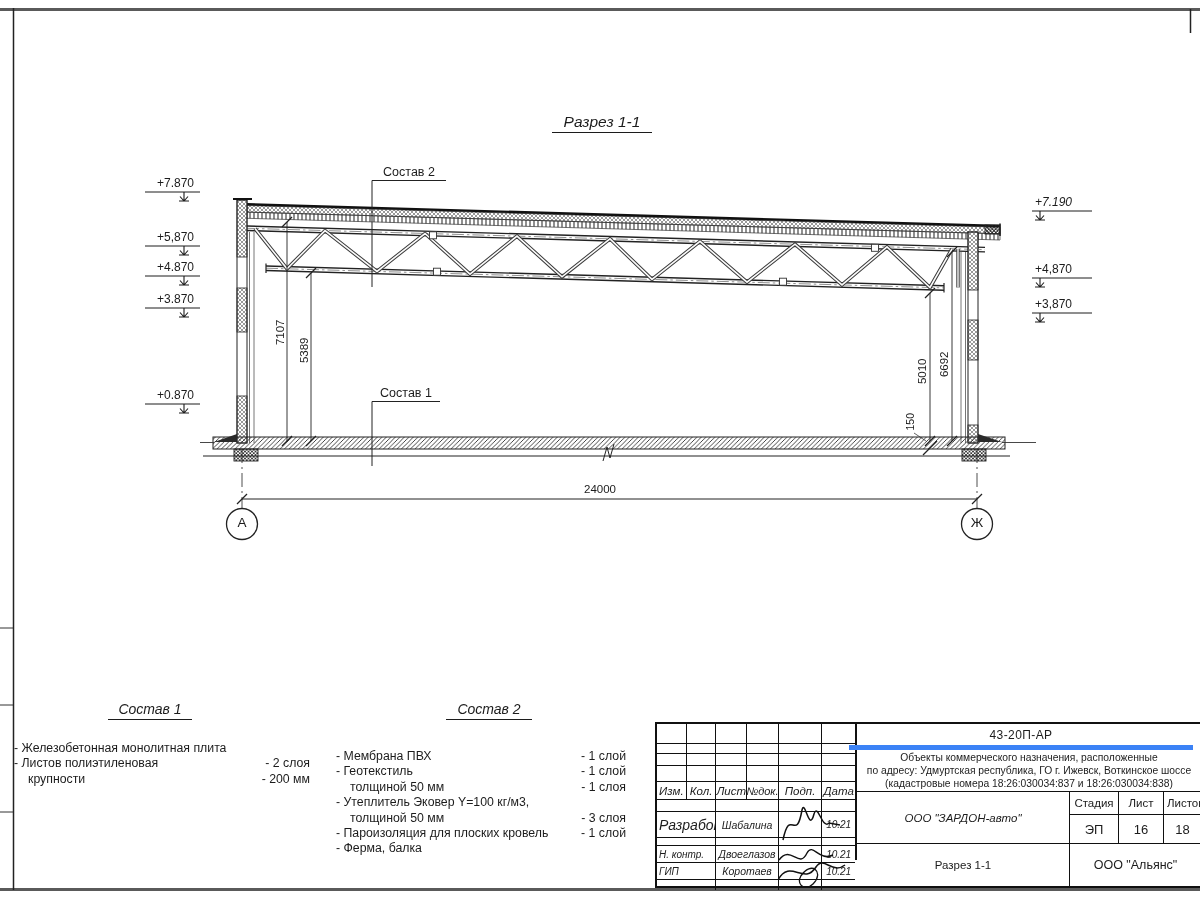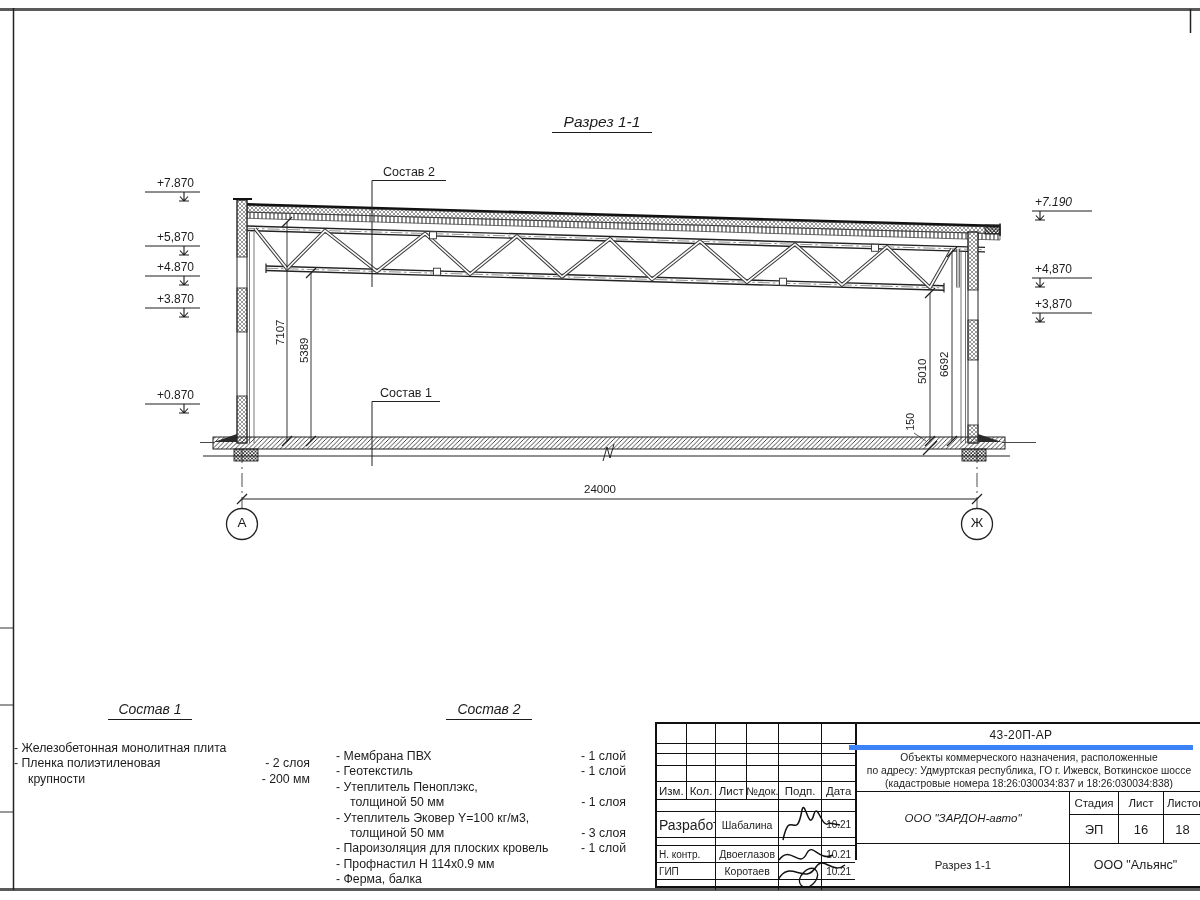--- a/index.html
+++ b/index.html
@@ -16,21 +16,21 @@
   
   .comp{position:absolute;font-size:12.3px;}
   .cl{position:relative;height:15.4px;}
   .cl .lt{position:absolute;left:0;top:0;}
   .cl.ind .lt{left:14px;}
   .cl .lv{position:absolute;right:0;top:0;}
   
   .tb{position:absolute;left:655px;top:722px;width:546px;height:166px;box-sizing:border-box;
       border-top:2px solid #111;border-left:2px solid #111;border-bottom:2px solid #111;background:#fff;font-size:11px;}
   .tb *{box-sizing:border-box;}
-  .ltab{position:absolute;left:0;top:0;width:200px;height:136px;border-right:2px solid #111;}
+  .ltab{position:absolute;left:0;top:0;width:200px;height:136px;border-right:2px solid #111;font-style:italic;}
   .trow{display:flex;width:100%;border-bottom:1px solid #111;}
   .trow:last-child{border-bottom:none;}
   .tc{border-right:1px solid #111;display:flex;align-items:center;justify-content:center;overflow:hidden;}
   .tc:last-child{border-right:none;}
   .abs{position:absolute;display:flex;align-items:center;justify-content:center;overflow:hidden;}
   .sig{position:absolute;pointer-events:none;}
 </style>
 </head>
 <body>
 
@@ -198,62 +198,54 @@
   <div class="t ctr" style="left:227px;top:516px;width:30px;font-size:13.5px;">А</div>
   <div class="t ctr" style="left:962px;top:516px;width:30px;font-size:13.5px;">Ж</div>
 
   <div class="t ctr it ul" style="left:108px;top:702px;width:84px;font-size:14px;">Состав 1</div>
   <div class="comp" style="left:14px;top:741px;width:296px;">
     <div class="cl">
         <span class="lt">- Железобетонная  монолитная плита</span>
         <span class="lv"></span>
       </div>
     <div class="cl">
-        <span class="lt">- Пленка полиэтиленовая</span>
+        <span class="lt">- Листов полиэтиленовая</span>
         <span class="lv">- 2 слоя</span>
       </div>
     <div class="cl ind">
         <span class="lt">крупности</span>
         <span class="lv">- 200 мм</span>
       </div>
   </div>
 
   <div class="t ctr it ul" style="left:446px;top:702px;width:86px;font-size:14px;">Состав 2</div>
   <div class="comp" style="left:336px;top:749px;width:290px;">
     <div class="cl">
         <span class="lt">- Мембрана ПВХ</span>
         <span class="lv">- 1 слой</span>
       </div>
     <div class="cl">
         <span class="lt">- Геотекстиль</span>
         <span class="lv">- 1 слой</span>
       </div>
-    <div class="cl">
-        <span class="lt">- Утеплитель Пеноплэкс,</span>
-        <span class="lv"></span>
-      </div>
     <div class="cl ind">
         <span class="lt">толщиной 50 мм</span>
         <span class="lv">- 1 слоя</span>
       </div>
     <div class="cl">
         <span class="lt">- Утеплитель Эковер Y=100 кг/м3,</span>
         <span class="lv"></span>
       </div>
     <div class="cl ind">
         <span class="lt">толщиной 50 мм</span>
         <span class="lv">- 3 слоя</span>
       </div>
     <div class="cl">
         <span class="lt">- Пароизоляция для плоских кровель</span>
         <span class="lv">- 1 слой</span>
-      </div>
-    <div class="cl">
-        <span class="lt">- Профнастил Н 114x0.9 мм</span>
-        <span class="lv"></span>
       </div>
     <div class="cl">
         <span class="lt">- Ферма, балка</span>
         <span class="lv"></span>
       </div>
   </div>
 
   <div class="tb">
 
     <div class="ltab">

